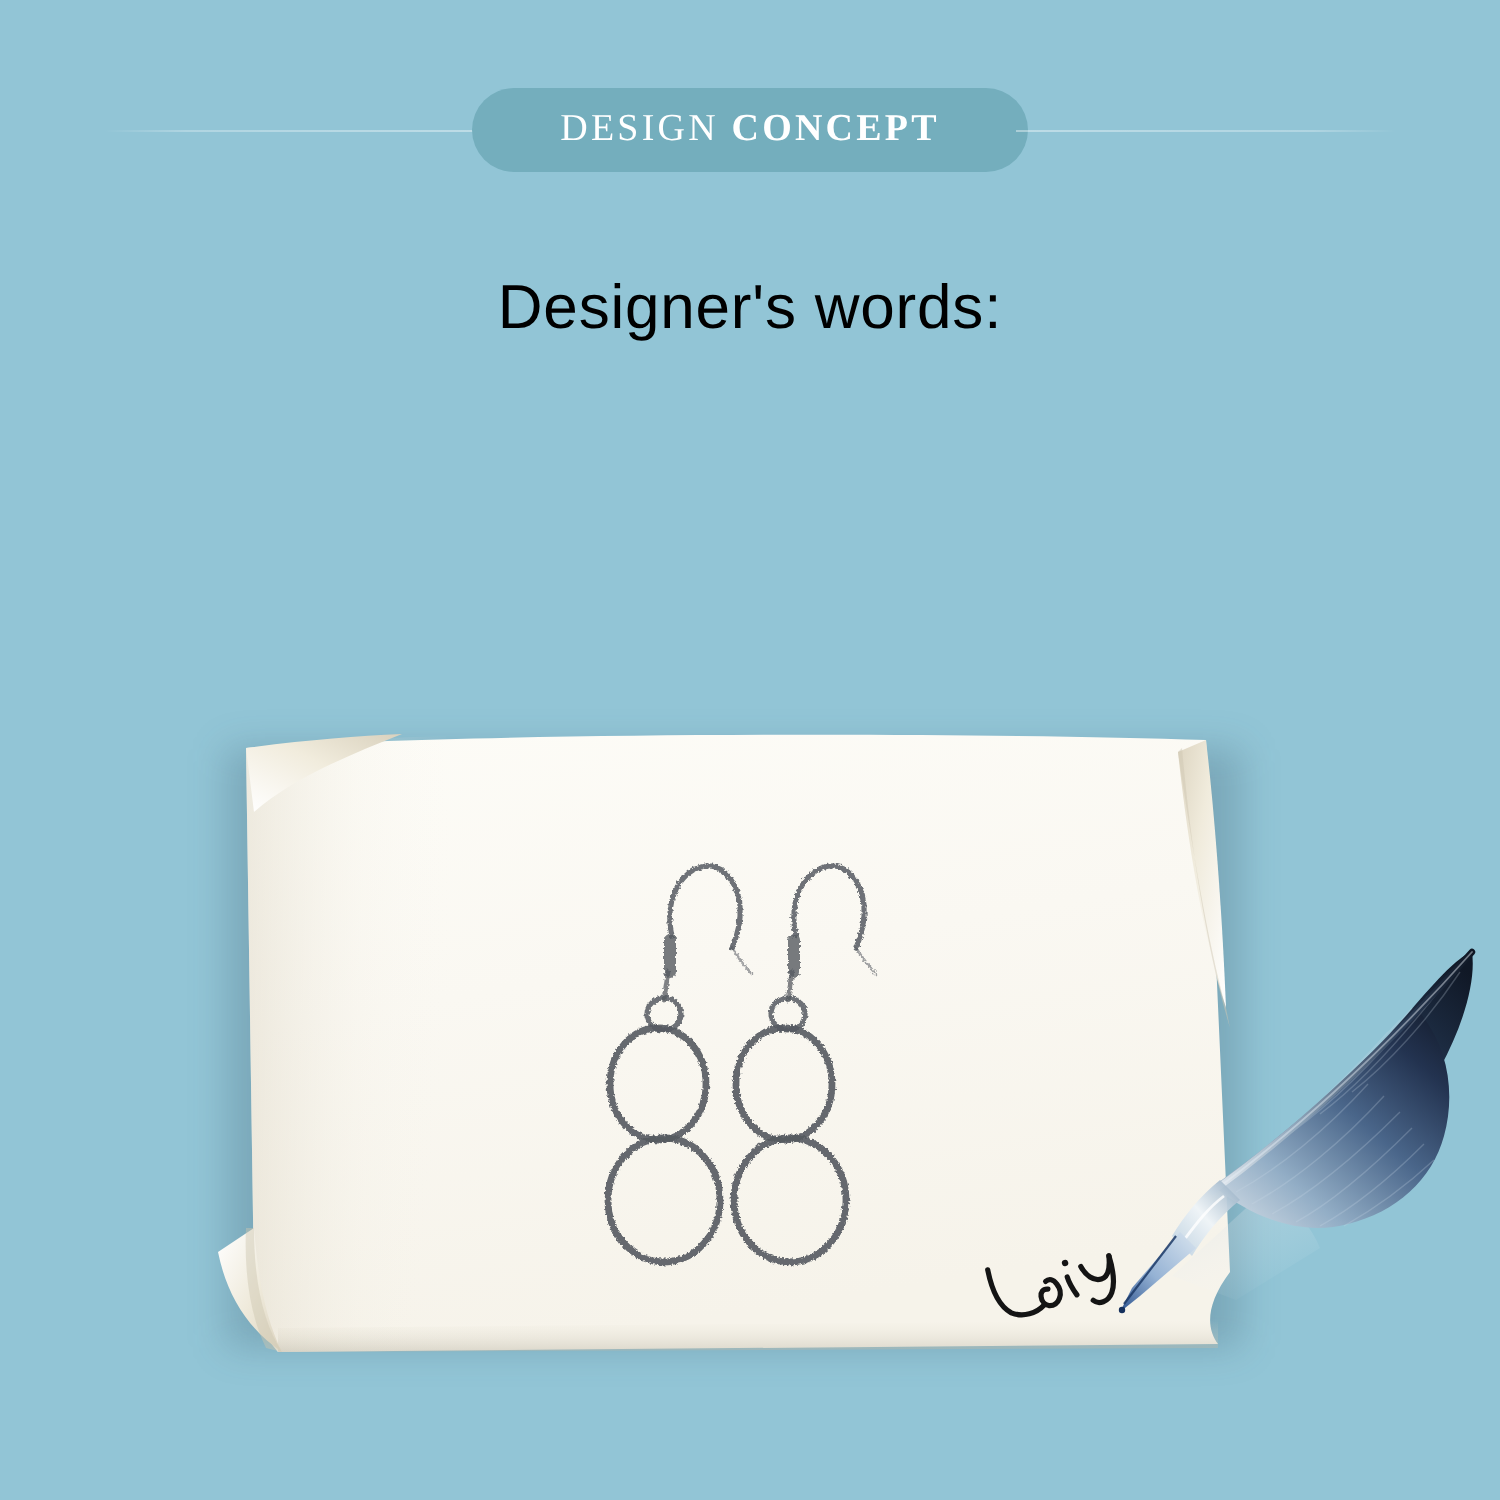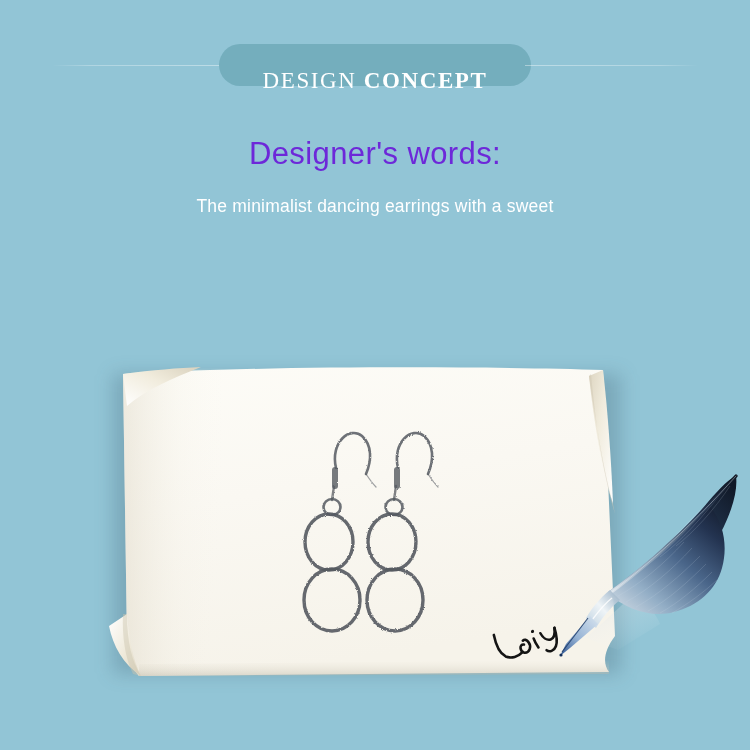--- a/index.html
+++ b/index.html
@@ -35,41 +35,41 @@
     background:linear-gradient(to right, rgba(255,255,255,0) 0%, rgba(255,255,255,.28) 22%, rgba(255,255,255,.40) 100%);
     margin-left:52px;
   }
   .rule-right {
     background:linear-gradient(to left, rgba(255,255,255,0) 0%, rgba(255,255,255,.28) 22%, rgba(255,255,255,.40) 100%);
     margin-right:52px;
   }
   .pill {
     flex:0 0 auto;
     margin:0 -6px;
-    padding:16px 44px;
+    padding:0 44px;
     height:42px;
     line-height:42px;
     border-radius:21px;
     background:#74aebd;
     color:#ffffff;
     font-family:"Liberation Serif", serif;
-    font-size:23px;
+    font-size:19px;
     letter-spacing:1.6px;
     white-space:nowrap;
     text-align:center;
   }
   .pill .light { font-weight:400; }
   .pill .bold  { font-weight:700; }
 
   
   .headline {
     position:absolute;
     top:136px; left:0; width:750px;
     text-align:center;
-    color:#6d28d9;
+    color:#000000;
     font-size:31px;
     font-weight:400;
     letter-spacing:.4px;
   }
   .body-copy {
     position:absolute;
     top:188px; left:0; width:750px;
     text-align:center;
     color:#ffffff;
     font-size:17.5px;
@@ -130,21 +130,20 @@
     <div class="rule rule-left"></div>
     <div class="pill">
       <span class="light">DESIGN </span><span class="bold">CONCEPT</span>
     </div>
     <div class="rule rule-right"></div>
   </div>
 
   <div class="headline">Designer's words:</div>
 
   <div class="body-copy">
-    <span class="line">The minimalist dancing earrings with a sweet</span>
   </div>
 
   <div id="paper-wrap">
     <div id="paper-shadow"></div>
 
     <svg id="paper-svg" viewBox="0 0 525 318">
       <defs>
         <linearGradient id="paperFill" x1="0" y1="0" x2="0.25" y2="1">
           <stop offset="0%" stop-color="#fdfcf7"></stop>
           <stop offset="45%" stop-color="#faf8f2"></stop>

